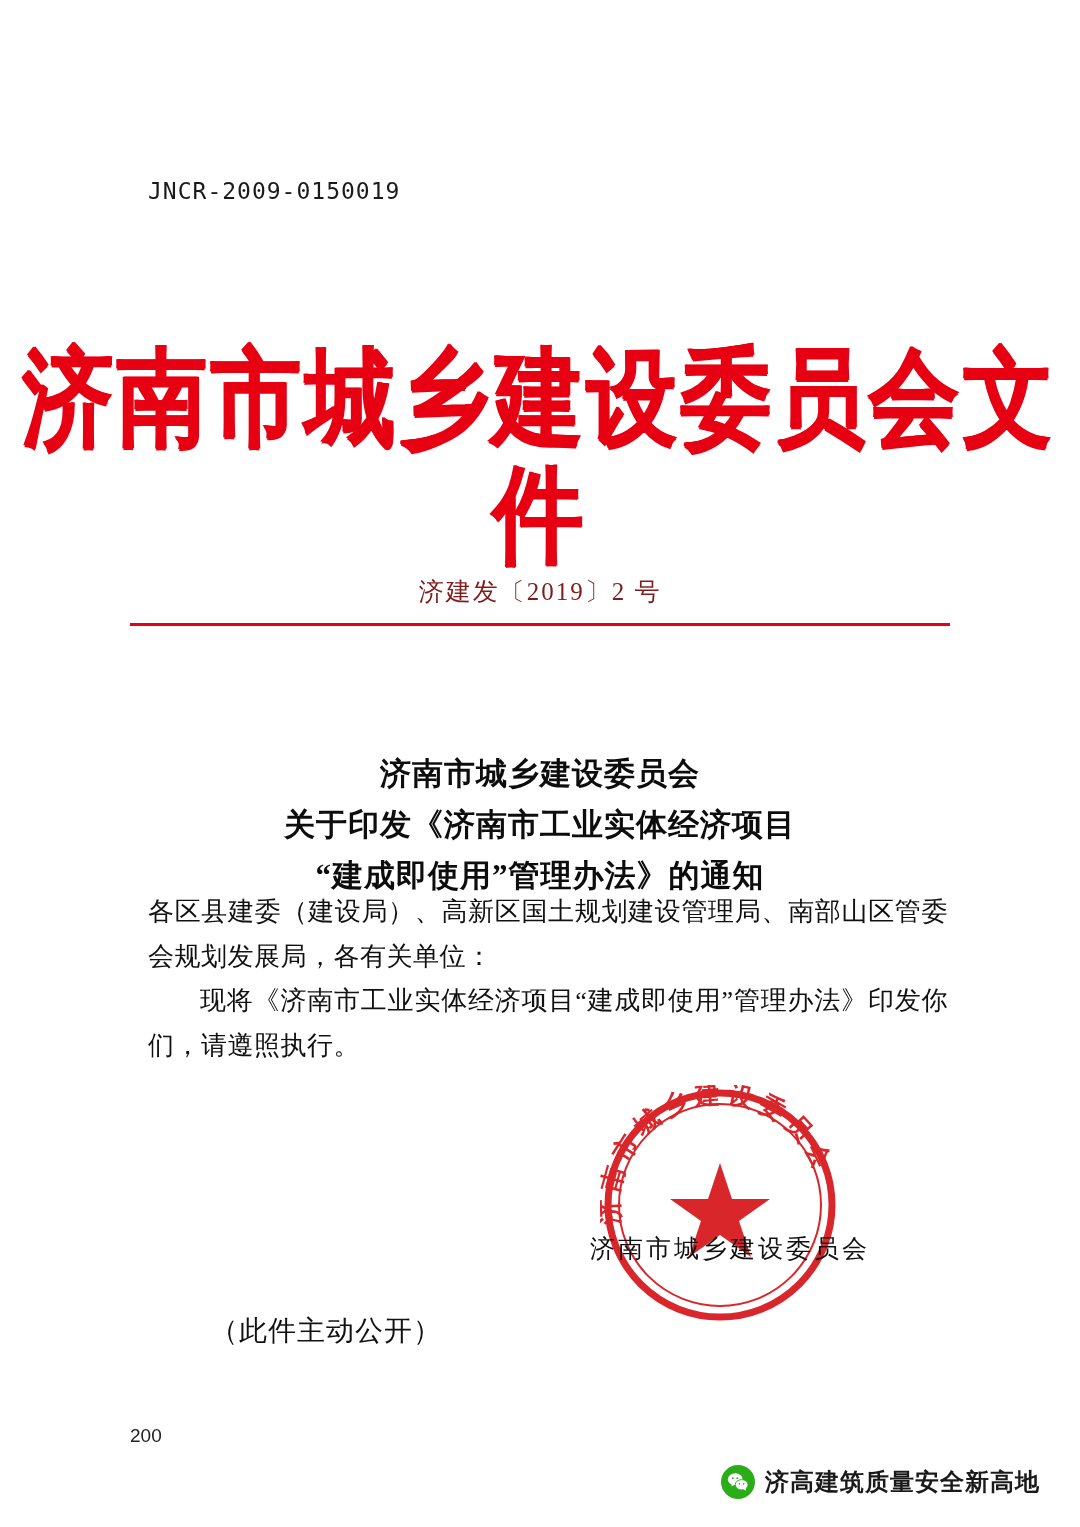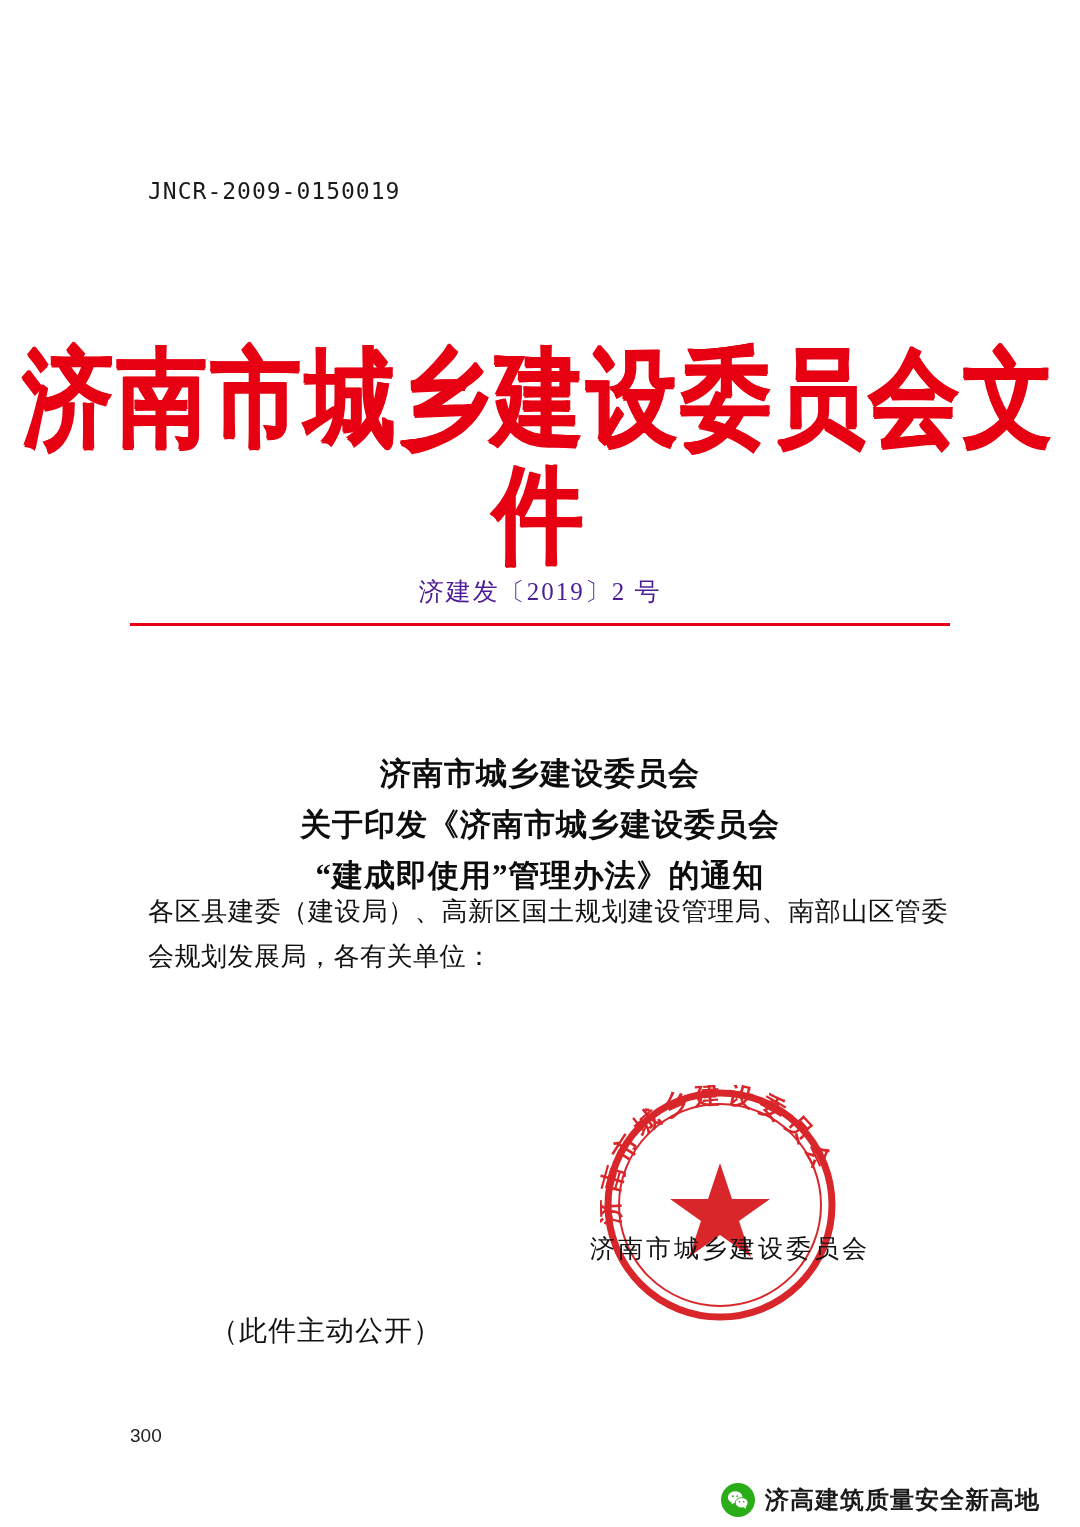--- a/index.html
+++ b/index.html
@@ -44,21 +44,21 @@
   }
 
   .issue-no {
     position: absolute;
     left: 0;
     right: 0;
     top: 575px;
     text-align: center;
     font-size: 25px;
     letter-spacing: 2px;
-    color: #4c1d95;
+    color: #7f1d1d;
   }
 
   .red-rule {
     position: absolute;
     left: 130px;
     width: 820px;
     top: 623px;
     height: 3px;
     background: #e60012;
   }
@@ -130,21 +130,21 @@
     left: 130px;
     top: 1425px;
     font-size: 19px;
     color: #222;
     font-family: "Liberation Sans", sans-serif;
   }
 
   .wechat-footer {
     position: absolute;
     right: 40px;
-    bottom: 10px;
+    bottom: 28px;
     display: flex;
     align-items: center;
     gap: 10px;
   }
   .wechat-badge {
     width: 34px;
     height: 34px;
     border-radius: 50%;
     background: #2aad19;
     display: flex;
@@ -166,47 +166,48 @@
 <div class="doc-number">JNCR-2009-0150019</div>
 
 <div class="masthead">济南市城乡建设委员会文件</div>
 
 <div class="issue-no">济建发〔2019〕2 号</div>
 
 <div class="red-rule"></div>
 
 <div class="title-block">
   <div>济南市城乡建设委员会</div>
-  <div>关于印发《济南市城乡建设委员会</div>
+  <div>关于印发《济南市工业实体经济项目</div>
   <div>“建成即使用”管理办法》的通知</div>
 </div>
 
 <div class="body-text">
   <p>各区县建委（建设局）、高新区国土规划建设管理局、南部山区管委会规划发展局，各有关单位：</p>
+  <p class="indent">现将《济南市工业实体经济项目“建成即使用”管理办法》印发你们，请遵照执行。</p>
 </div>
 
 <div class="seal">
   <svg width="240" height="240" viewBox="0 0 240 240" aria-hidden="true">
     <circle cx="120" cy="120" r="112" fill="none" stroke="#d9262b" stroke-width="7"></circle>
     <circle cx="120" cy="120" r="101" fill="none" stroke="#d9262b" stroke-width="2"></circle>
     <polygon points="120,78 132,114 170,114 139,136 151,172 120,150 89,172 101,136 70,114 108,114" fill="#d9262b"></polygon>
     <path id="sealArcTop" d="M 120 222 A 102 102 0 1 1 120.1 222" fill="none" stroke="none"></path>
     <text font-family="'Liberation Serif', serif" font-size="25" font-weight="bold" fill="#d9262b" letter-spacing="6">
       <textPath href="#sealArcTop" startOffset="22%">济南市城乡建设委员会</textPath>
     </text>
   </svg>
 </div>
 
 <div class="sign-block">
   <div>济南市城乡建设委员会</div>
 </div>
 
 <div class="public-note">（此件主动公开）</div>
 
-<div class="page-number">300</div>
+<div class="page-number">200</div>
 
 <div class="wechat-footer">
   <span class="wechat-badge">
     <svg width="22" height="22" viewBox="0 0 24 24" aria-hidden="true">
       <ellipse cx="9" cy="9" rx="8" ry="6.6" fill="#ffffff"></ellipse>
       <polygon points="5,13.5 5,17 8.5,14.6" fill="#ffffff"></polygon>
       <circle cx="6.4" cy="7.8" r="1.05" fill="#2aad19"></circle>
       <circle cx="11.3" cy="7.8" r="1.05" fill="#2aad19"></circle>
       <ellipse cx="16" cy="15" rx="7" ry="5.6" fill="#ffffff" stroke="#2aad19" stroke-width="1"></ellipse>
       <polygon points="20.5,18.5 20.5,21.5 17.6,19.6" fill="#ffffff"></polygon>

